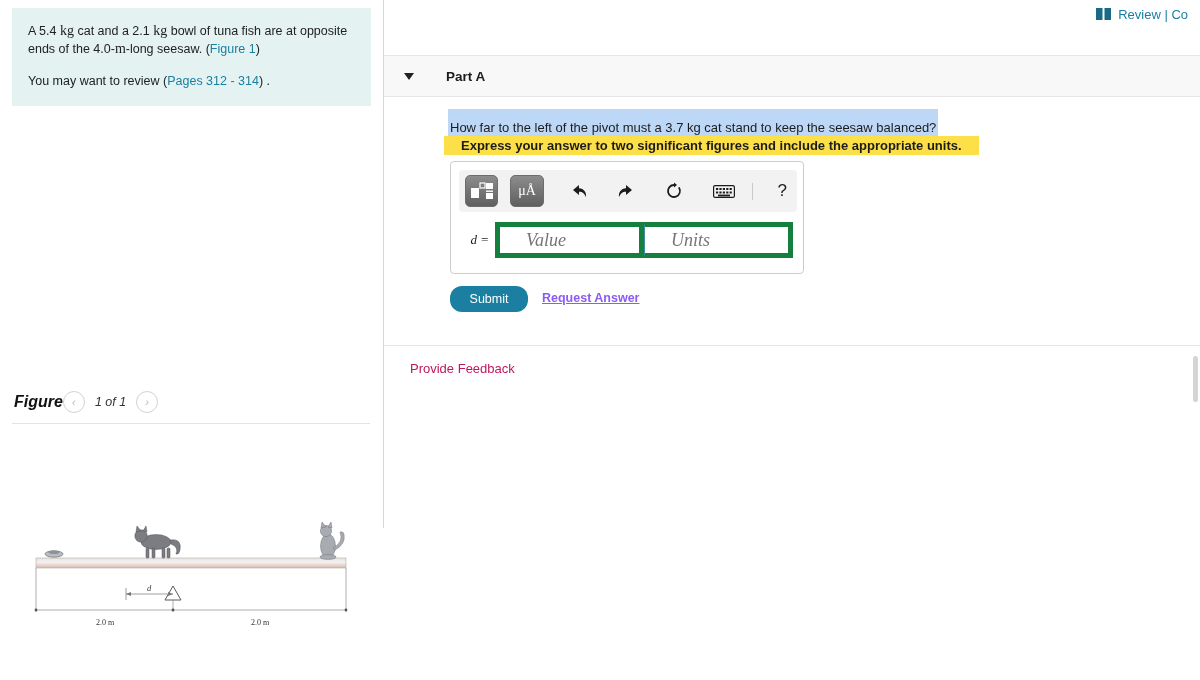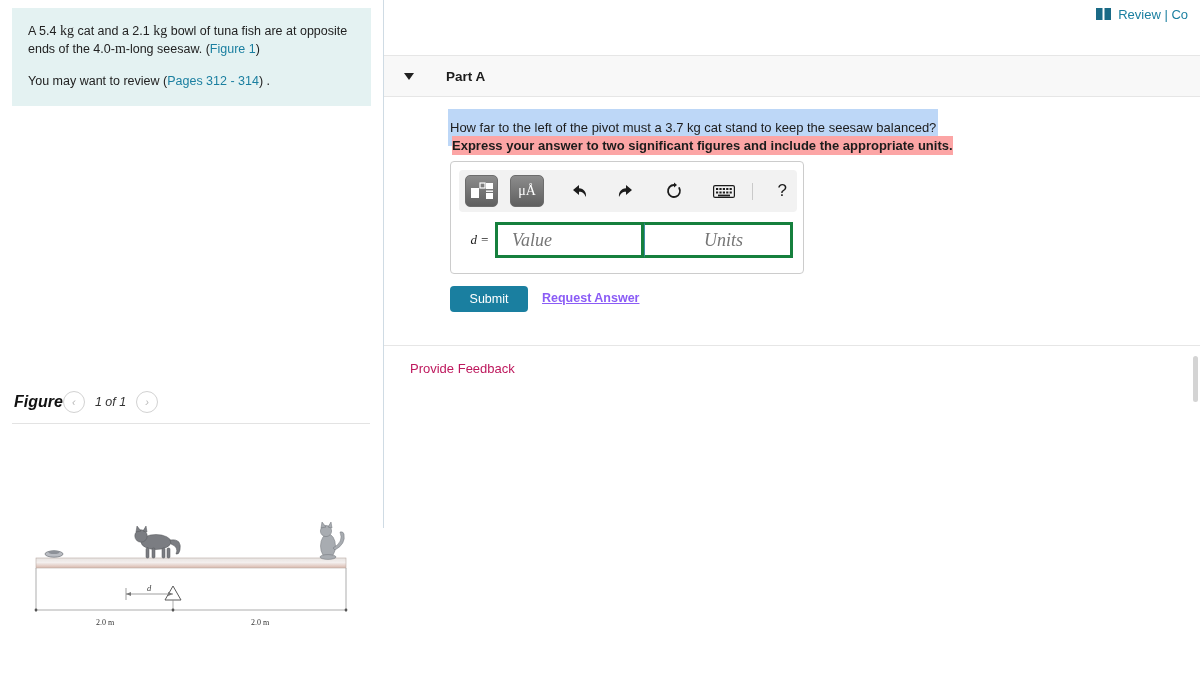--- a/index.html
+++ b/index.html
@@ -154,27 +154,27 @@
     position: absolute;
     left: 64px; top: 109px;
     font-size: 13px;
     color: #1c1c1c;
     background: #bdd7f7;
     line-height: 17px;
     padding: 10px 2px;
   }
   #instruction-text {
     position: absolute;
-    left: 68px; top: 136px;
+    left: 60px; top: 136px;
     font-size: 13px;
     font-weight: bold;
     color: #1c1c1c;
-    background: #fca5a5;
+    background: #fde047;
     line-height: 17px;
-    padding: 1px 0;
+    padding: 1px 17px;
   }
 
   #answer-box {
     position: absolute;
     left: 450px - 384px; top: 161px;
     left: 66px;
     width: 354px;
     height: 113px;
     border: 1px solid #cccccc;
     border-radius: 4px;
@@ -234,41 +234,41 @@
     font-size: 13px;
     font-style: italic;
     color: #1c1c1c;
     width: 34px;
     text-align: right;
     padding-right: 6px;
     box-sizing: border-box;
   }
   .mf-input {
     height: 36px;
-    border: 3px solid #15803d;
+    border: 5px solid #15803d;
     box-sizing: border-box;
     font-family: "Liberation Serif", serif;
     font-size: 18px;
     font-style: italic;
     color: #b91c1c;
-    padding-left: 14px;
+    padding-left: 26px;
     background: #ffffff;
     outline: none;
   }
   #value-input { width: 149px; }
-  #units-input { width: 149px; border-left: 1px solid #3f8ca3; text-align: center; }
+  #units-input { width: 149px; border-left: 1px solid #3f8ca3; }
 
   #submit-button {
     position: absolute;
     left: 66px; top: 286px;
     width: 78px; height: 26px;
     background: #1a7fa0;
     color: #ffffff;
     border: none;
-    border-radius: 4px;
+    border-radius: 12px;
     font-size: 12.5px;
     font-family: "Liberation Sans", sans-serif;
     cursor: pointer;
   }
   #request-answer {
     position: absolute;
     left: 158px; top: 291px;
     font-size: 12.5px;
     font-weight: bold;
     color: #8b5cf6;

